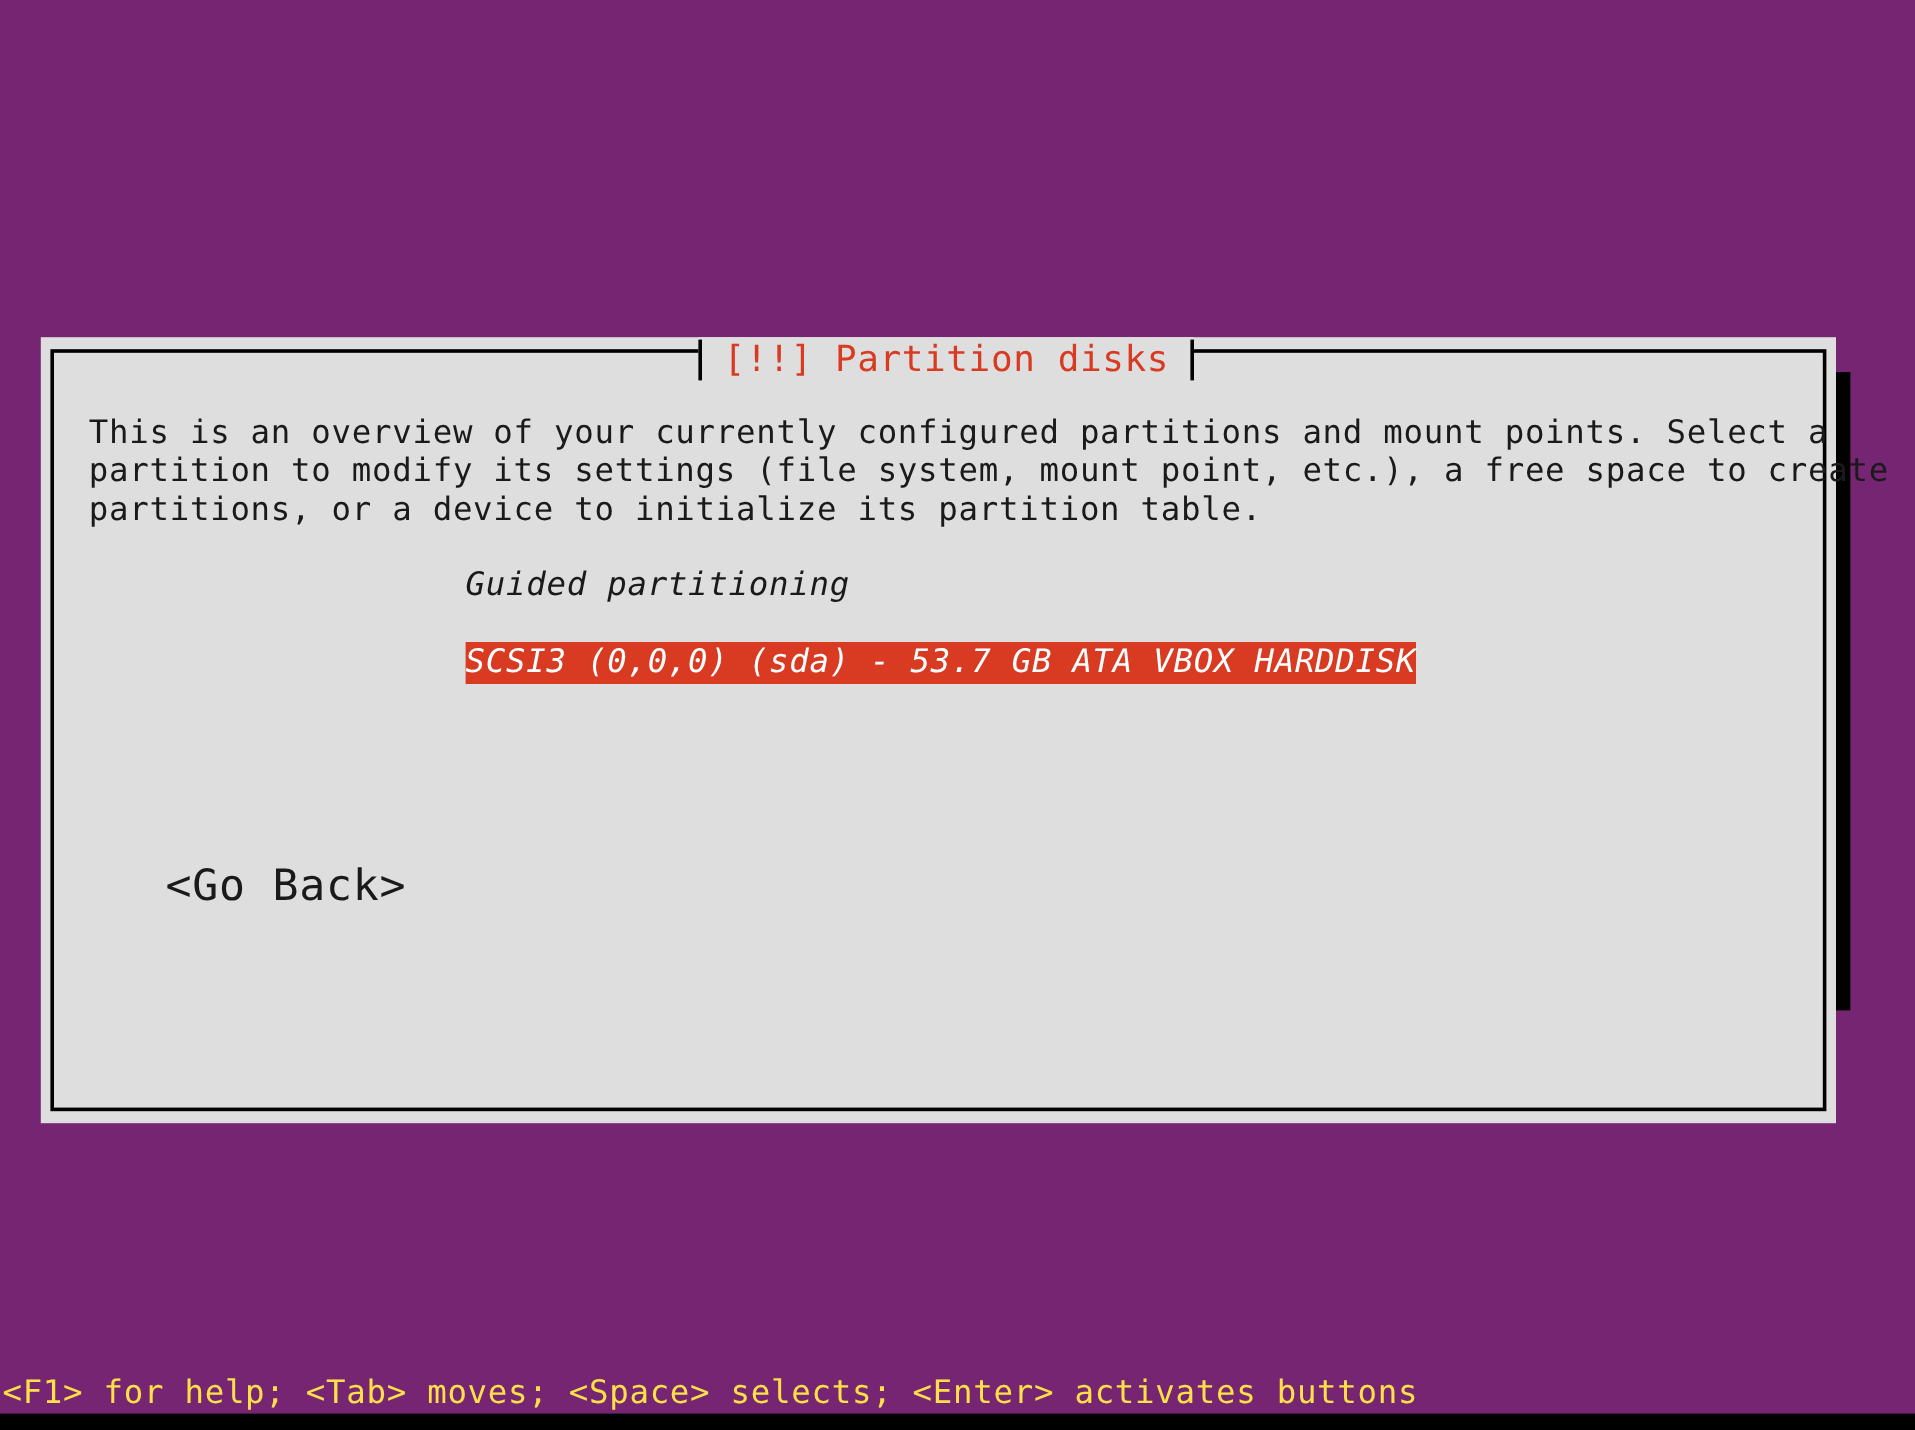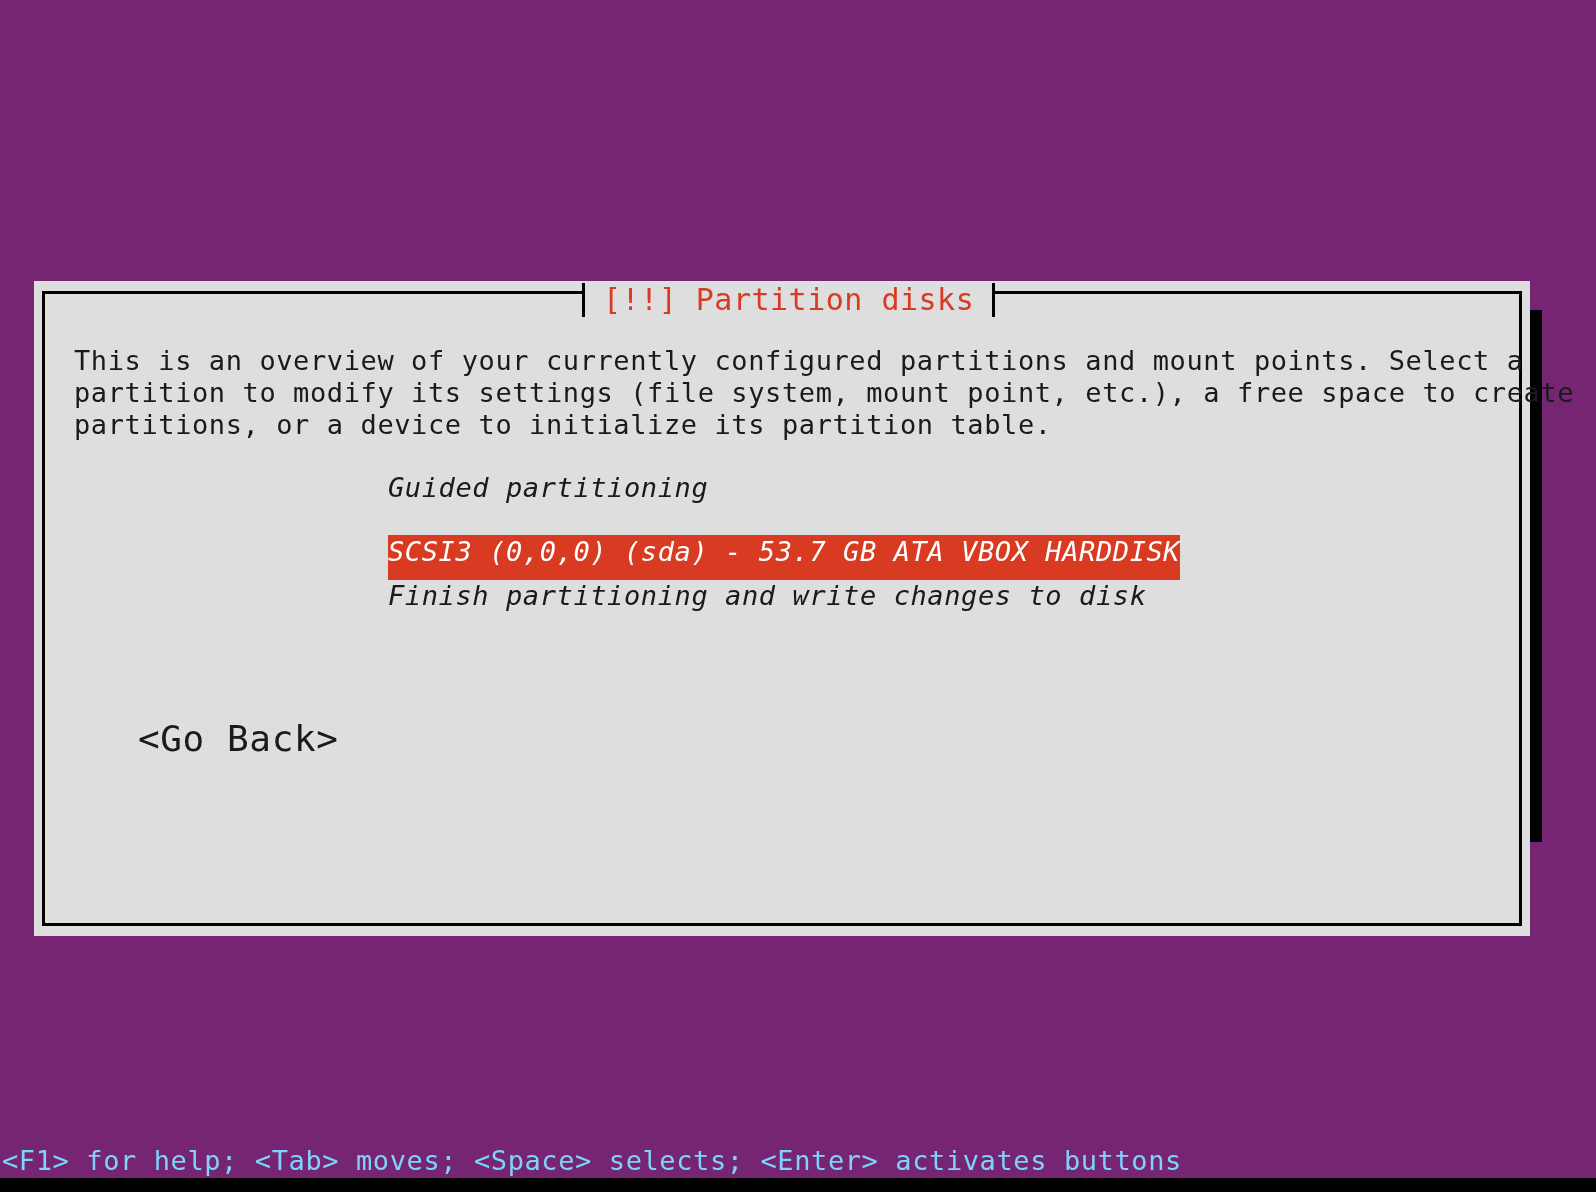--- a/index.html
+++ b/index.html
@@ -122,21 +122,21 @@
     letter-spacing: 0.6px;
     display: block;
     width: max-content;
   }
   .menu-item.spacer-before {
     margin-top: 31px;
   }
   .menu-item.selected {
     background: #d93a22;
     color: #ffffff;
-    padding: 1px 0 12px 0;
+    padding: 1px 0 2px 0;
   }
 
   #go-back-button {
     position: absolute;
     left: 126px;
     top: 723px;
     color: #1a1a1a;
     font-size: 36px;
     line-height: 32px;
     white-space: pre;
@@ -148,21 +148,21 @@
     position: absolute;
     left: 0;
     bottom: 14px;
     width: 100%;
     height: 34px;
     display: flex;
     align-items: center;
     background: #762572;
   }
   #status-bar-text {
-    color: #7dd3fc;
+    color: #fde047;
     font-size: 27px;
     line-height: 32px;
     white-space: pre;
     letter-spacing: 0.6px;
     padding-left: 2px;
   }
   #bottom-strip {
     position: absolute;
     left: 0;
     bottom: 0;
@@ -192,21 +192,20 @@
 
   <div id="description-block">
     <div class="desc-line">This is an overview of your currently configured partitions and mount points. Select a</div>
     <div class="desc-line">partition to modify its settings (file system, mount point, etc.), a free space to create</div>
     <div class="desc-line">partitions, or a device to initialize its partition table.</div>
   </div>
 
   <div id="menu-list">
     <span class="menu-item">Guided partitioning</span>
     <span class="menu-item selected spacer-before">SCSI3 (0,0,0) (sda) - 53.7 GB ATA VBOX HARDDISK</span>
-    <span class="menu-item">Finish partitioning and write changes to disk</span>
   </div>
 
   <div id="go-back-button">&lt;Go Back&gt;</div>
 
 </div>
 
 <div id="status-bar">
   <span id="status-bar-text">&lt;F1&gt; for help; &lt;Tab&gt; moves; &lt;Space&gt; selects; &lt;Enter&gt; activates buttons</span>
 </div>
 

